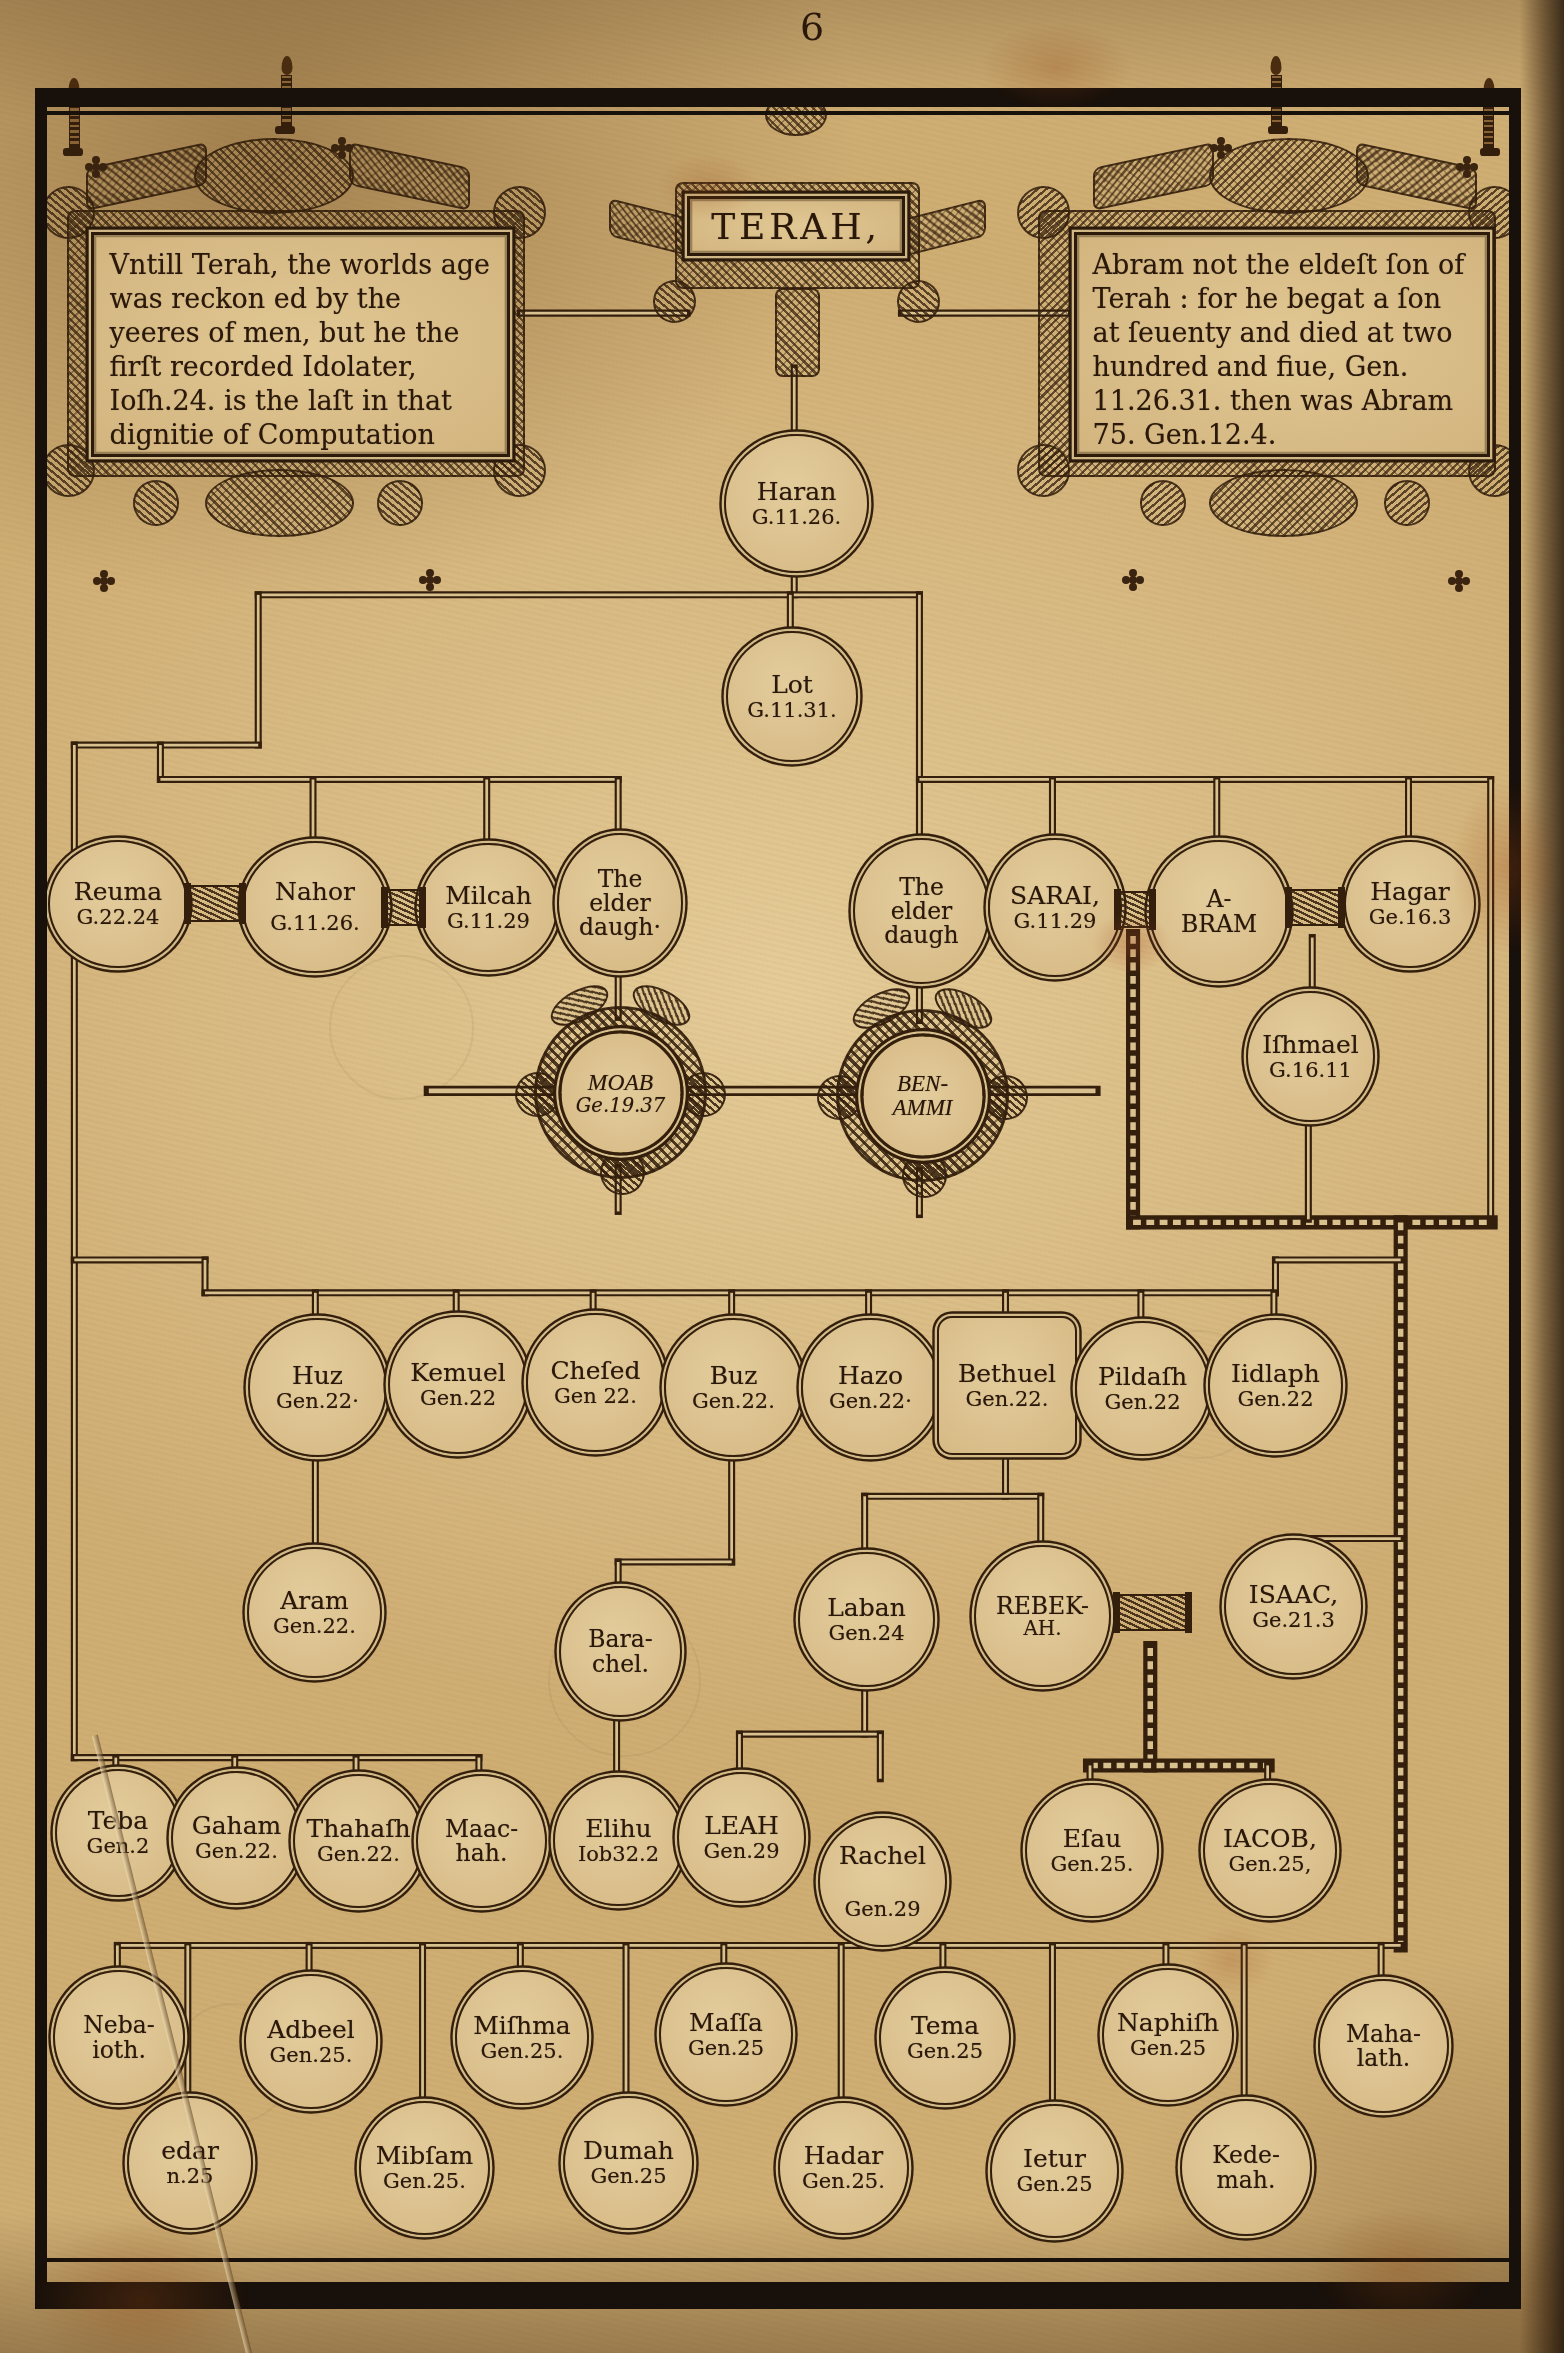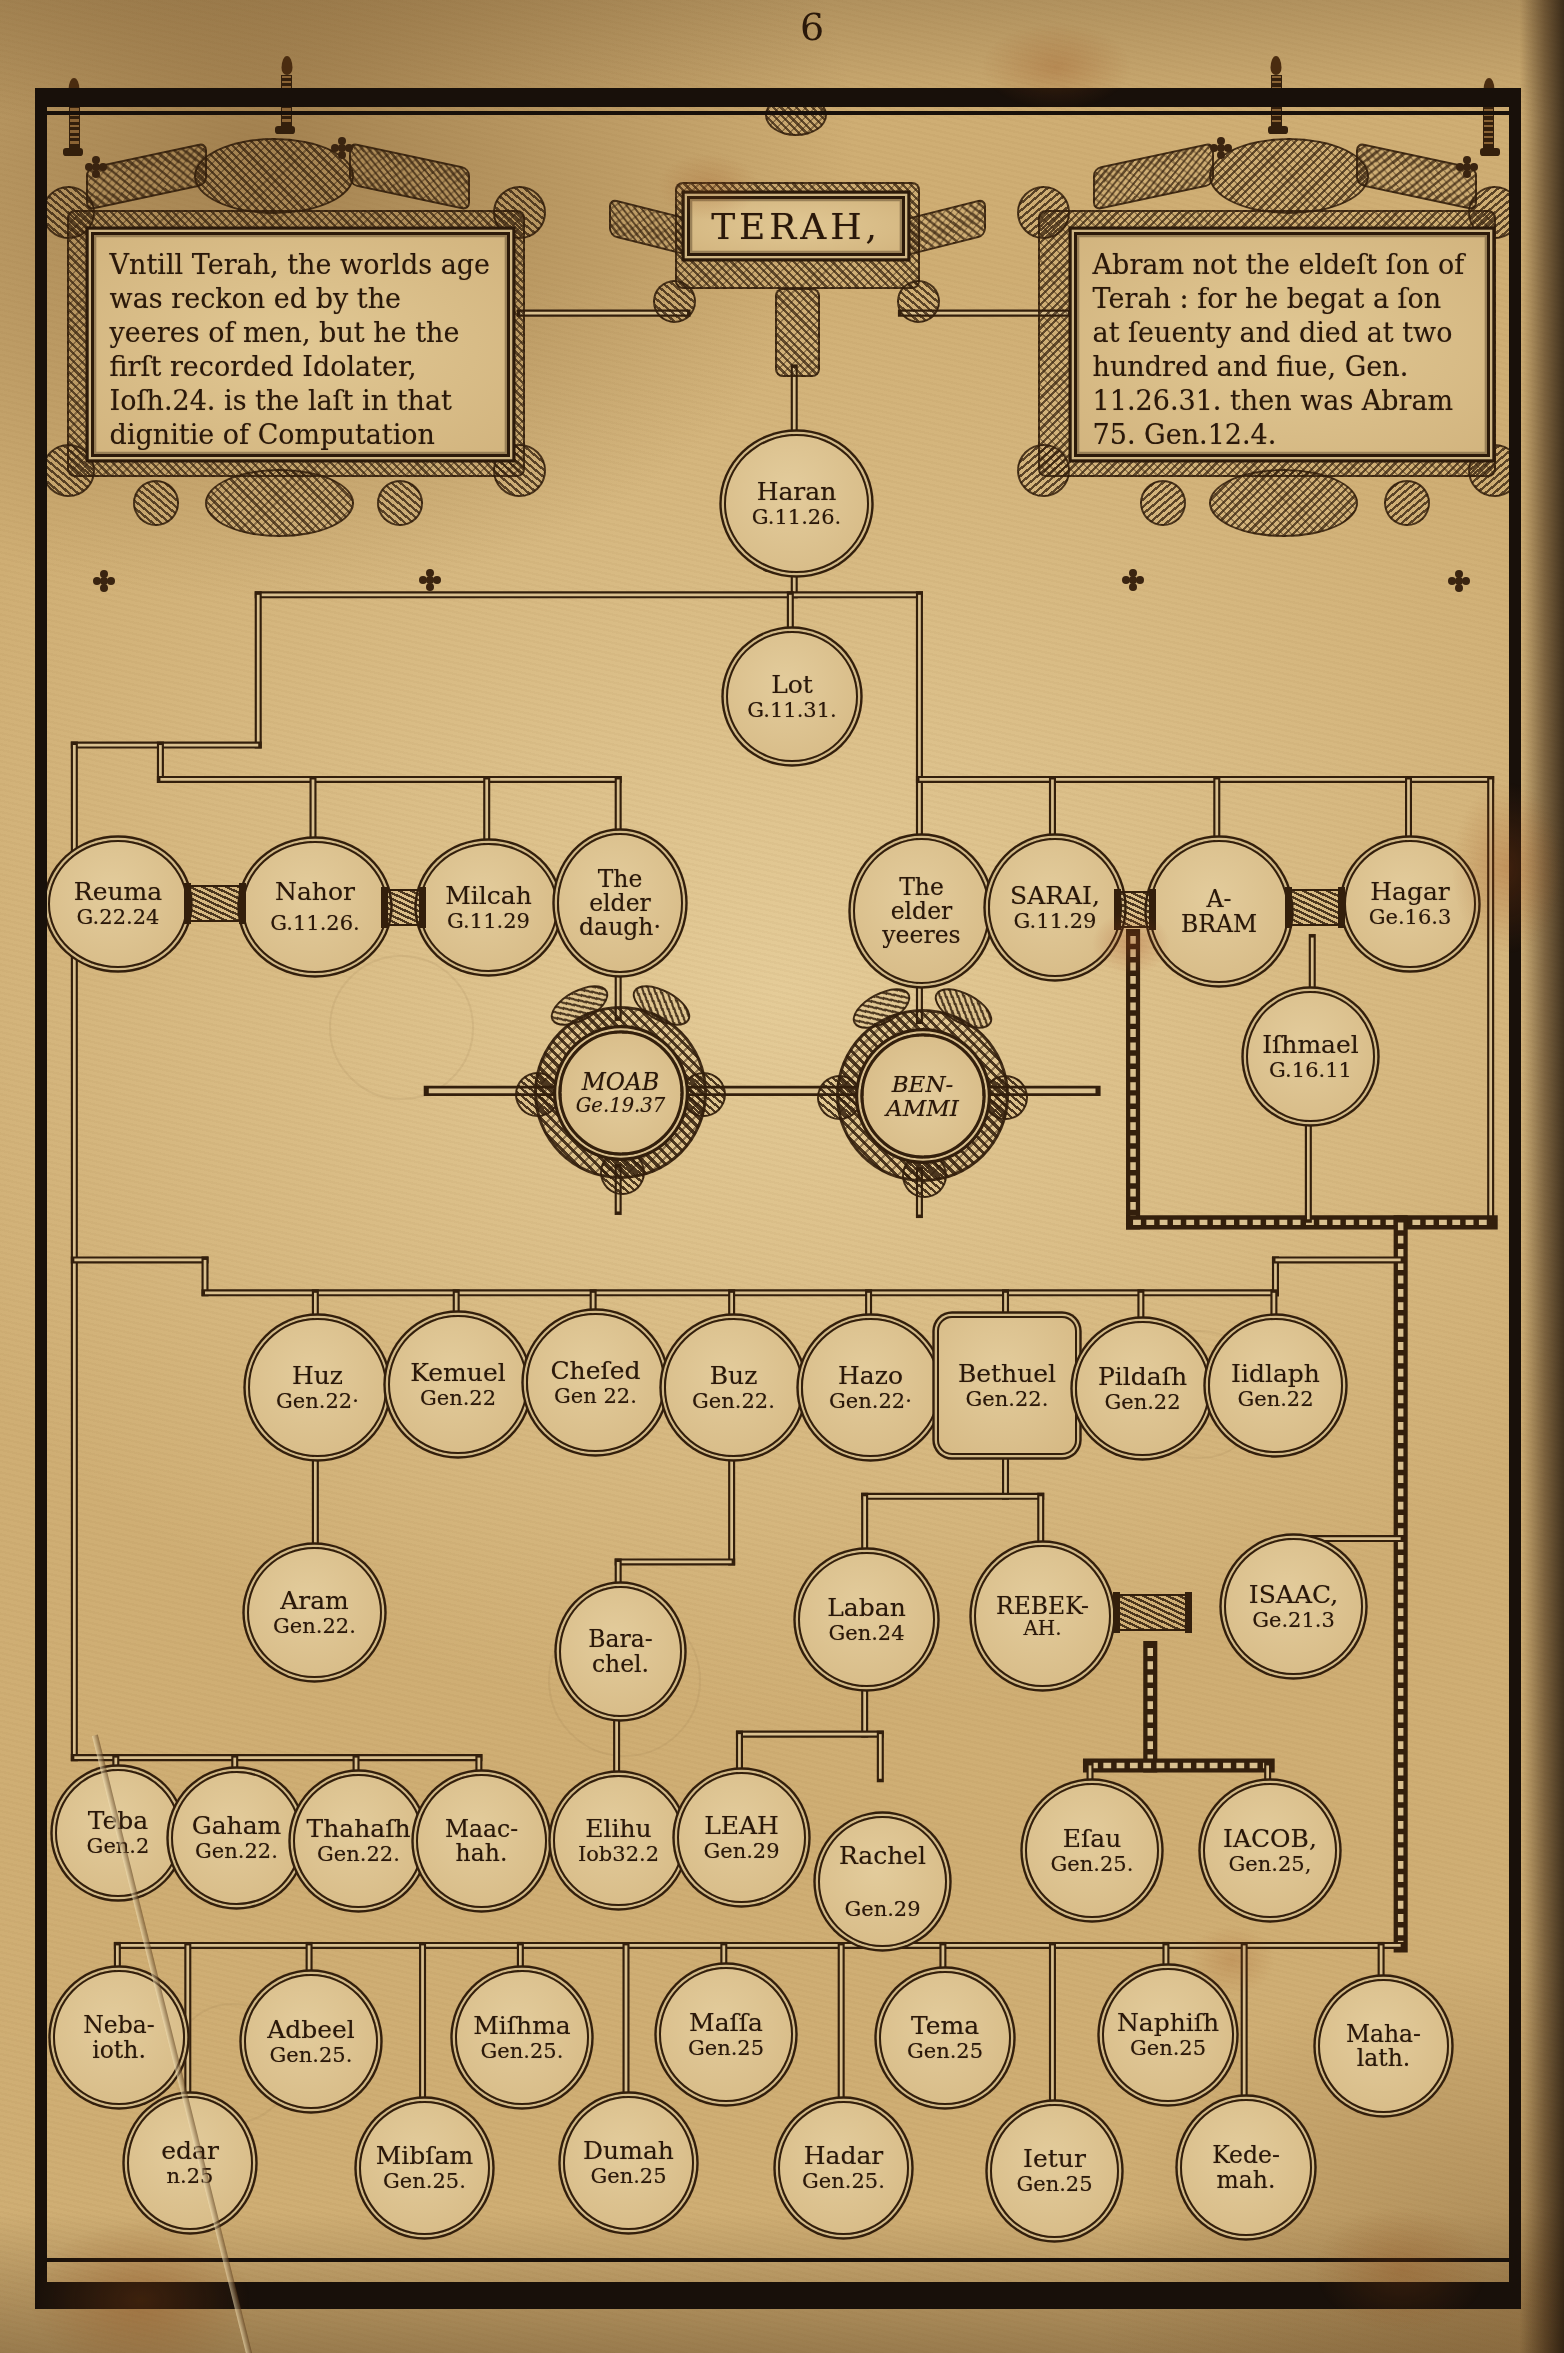--- a/index.html
+++ b/index.html
@@ -33,21 +33,21 @@
     border:3.1px solid rgba(51,31,12,.9);
     background:
       repeating-linear-gradient(45deg, rgba(51,31,12,.85) 0 3.1px, rgba(0,0,0,0) 3.1px 7px),
       repeating-linear-gradient(-45deg, rgba(51,31,12,.45) 0 2.3px, rgba(0,0,0,0) 2.3px 7.8px);}
   .cartouche .core{position:absolute;left:50%;top:50%;transform:translate(-50%,-50%);
     width:119px;height:119px;border-radius:50%;
     border:3.1px solid #331f0c;box-shadow:0 0 0 2.3px #d9c08f,0 0 0 5.5px #331f0c;
     background:radial-gradient(#e3cc9c,#d6b984);
     display:flex;flex-direction:column;align-items:center;justify-content:center;
     text-align:center;font-style:italic;line-height:1.05;text-shadow:0 0 0.8px rgba(58,36,16,.55);}
-  .cartouche .core .nm{font-size:23.5px;}
+  .cartouche .core .nm{font-size:23.5px;font-family:Liberation Serif, serif;}
   .cartouche .core .ref{font-size:19.6px;margin-top:1.6px;}
   .knob{position:absolute;width:41px;height:41px;border-radius:50%;
     border:2.3px solid rgba(51,31,12,.9);
     background:repeating-linear-gradient(40deg, rgba(51,31,12,.85) 0 2.3px, rgba(0,0,0,0) 2.3px 5.5px);}
   .knob.l{left:-22px;top:50%;margin-top:-20.3px;}
   .knob.r{right:-22px;top:50%;margin-top:-20.3px;}
   .knob.b{bottom:-19px;left:50%;margin-left:-20.3px;}
   .bow{position:absolute;width:59px;height:27px;border-radius:50%;
     border:2.3px solid rgba(51,31,12,.9);
     background:repeating-linear-gradient(40deg, rgba(51,31,12,.85) 0 2.3px, rgba(0,0,0,0) 2.3px 5.5px);top:-19px;}
@@ -364,21 +364,21 @@
       <span class="ref">G.11.29</span>
     </div>
     <div class="node" style="left: 557px; top: 833px; width: 122px; height: 136px;">
       <span class="nm" style="font-size: 23.5px;">The</span>
       <span class="nm" style="font-size: 23.5px;">elder</span>
       <span class="nm" style="font-size: 23.5px;">daugh·</span>
     </div>
     <div class="node" style="left: 853px; top: 838px; width: 133px; height: 142px;">
       <span class="nm" style="font-size: 23.5px;">The</span>
       <span class="nm" style="font-size: 23.5px;">elder</span>
-      <span class="nm" style="font-size: 23.5px;">yeeres</span>
+      <span class="nm" style="font-size: 23.5px;">daugh</span>
     </div>
     <div class="node" style="left: 988px; top: 838px; width: 130px; height: 135px;">
       <span class="nm">SARAI,</span>
       <span class="ref">G.11.29</span>
     </div>
     <div class="node" style="left: 1149px; top: 840px; width: 136px; height: 139px;">
       <span class="nm" style="font-size: 23.5px;">A-</span>
       <span class="nm" style="font-size: 23.5px;">BRAM</span>
     </div>
     <div class="node" style="left: 1344px; top: 840px; width: 128px; height: 124px;">

